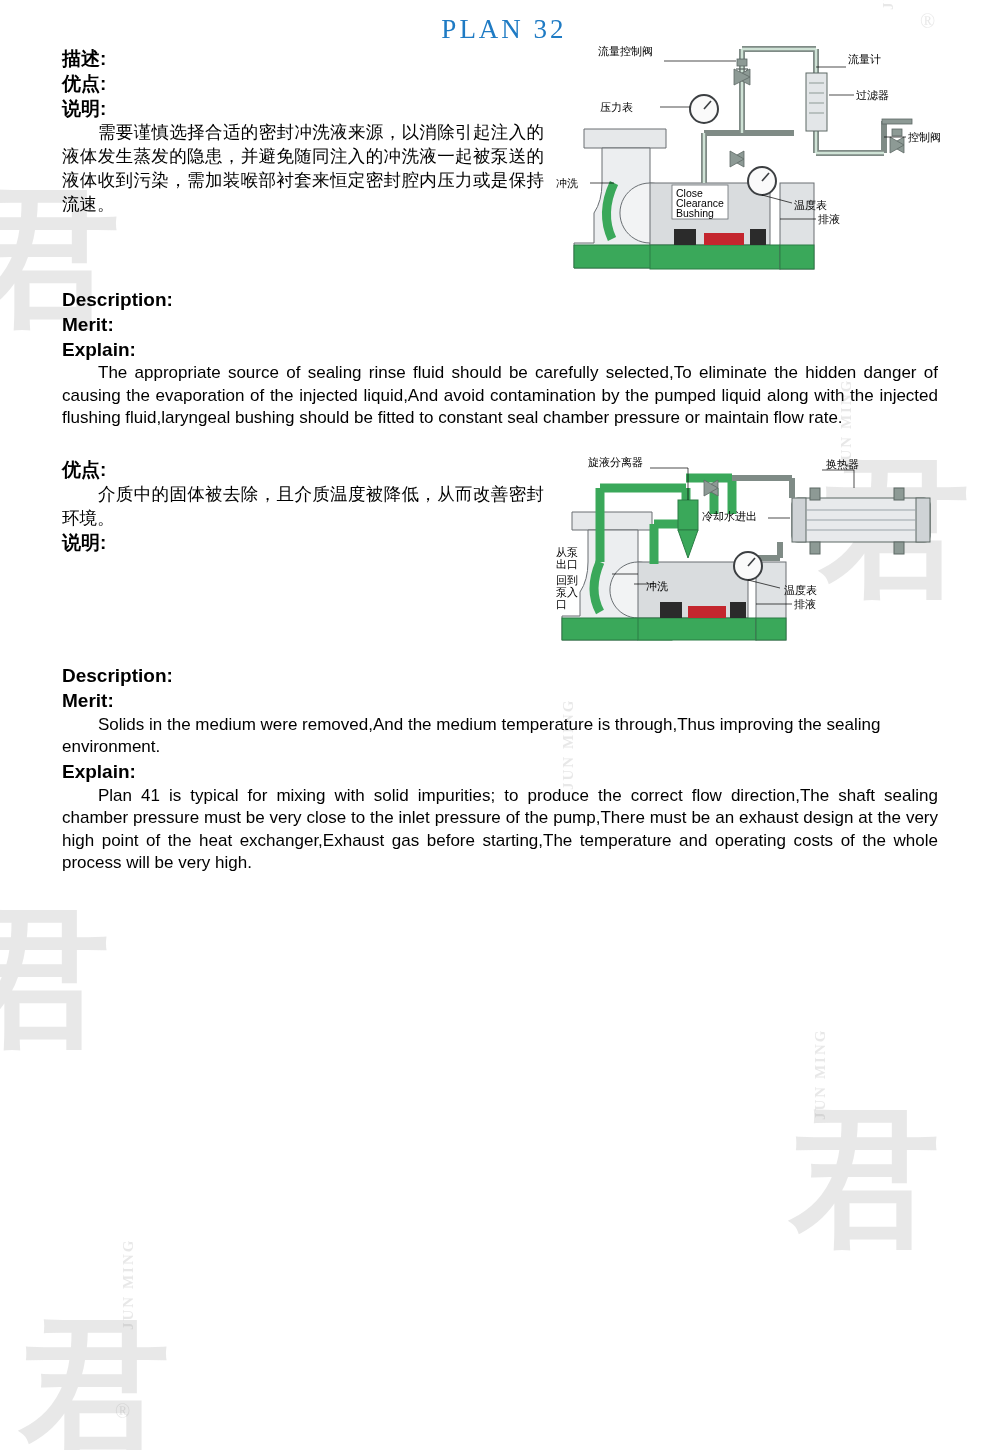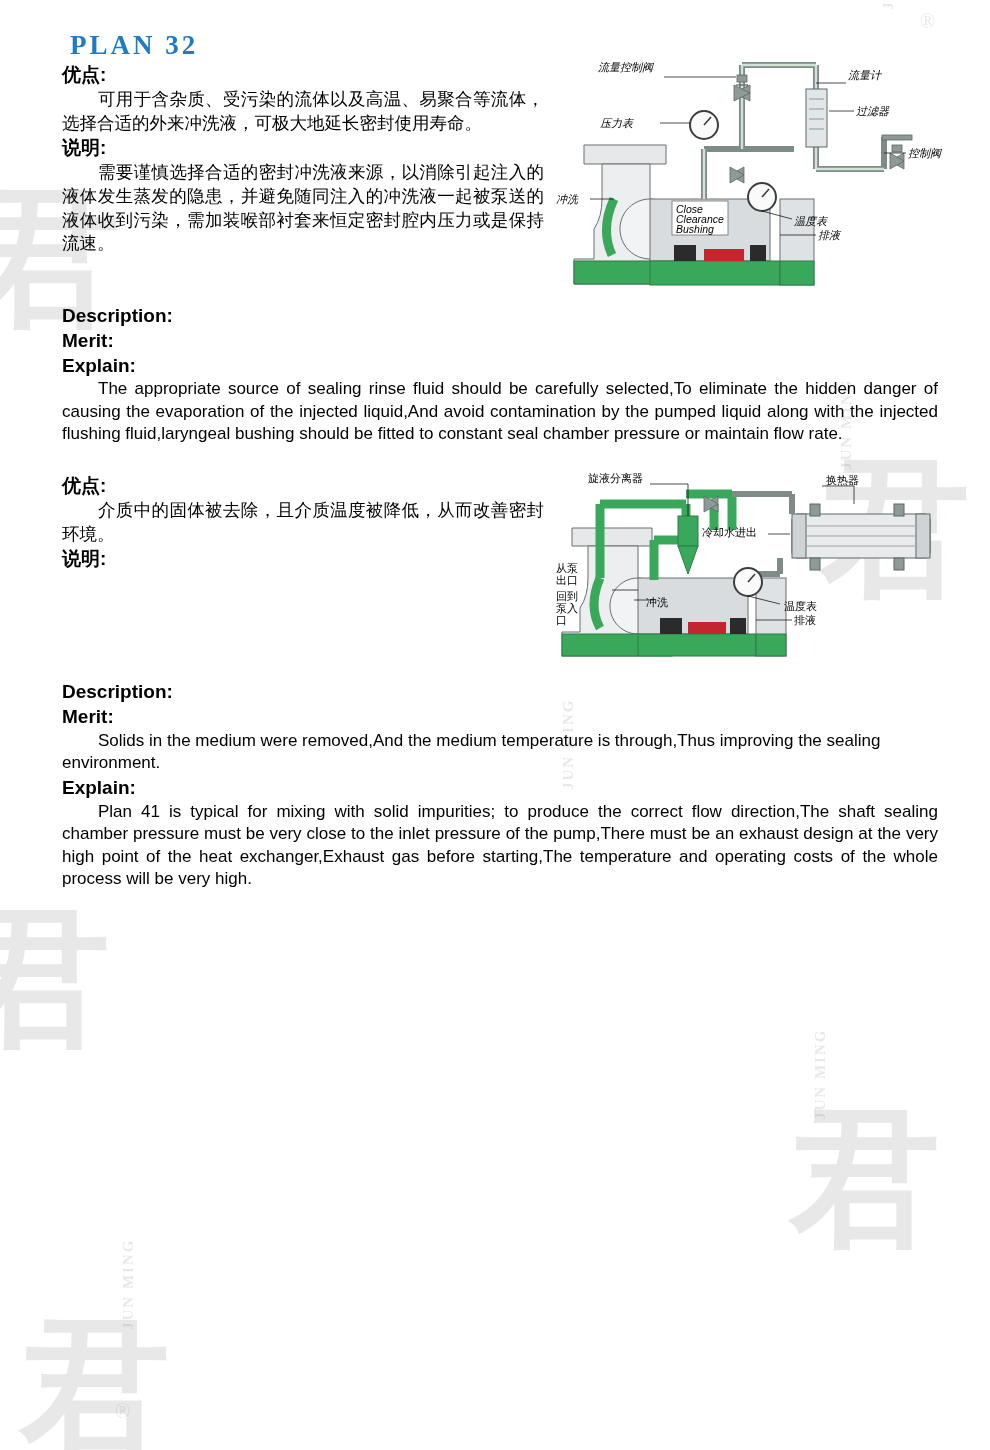--- a/index.html
+++ b/index.html
@@ -50,24 +50,25 @@
     transform: rotate(-90deg);
     transform-origin: left top;
   }
 
   .content { position: relative; z-index: 2; }
 
   h1.plan-title {
     color: #1f7bc4;
     font-family: "Liberation Serif", serif;
     font-size: 27px;
-    font-weight: bold;
+    font-weight: normal;
     letter-spacing: 3px;
-    margin: 16px 0 2px 8px;
+    margin: 0 0 2px 8px;
     padding: 0;
+    text-align: center;
   }
   h2.sec {
     font-size: 19px;
     font-weight: bold;
     margin: 1px 0 1px 0;
     padding: 0;
     line-height: 1.25;
   }
   p.body {
     font-size: 17px;
@@ -78,21 +79,21 @@
   p.cn { font-size: 17.5px; line-height: 1.36; }
   p.ind { text-indent: 36px; }
   p.just { text-align: justify; text-align-last: left; }
 
   
   .fig {
     float: right;
     position: relative;
     margin: 0 0 4px 10px;
   }
-  .fig-32 { width: 390px; height: 250px; margin-top: -14px; margin-right: -6px; font-style: italic; }
+  .fig-32 { width: 390px; height: 250px; margin-top: -14px; margin-right: -6px; }
   .fig-41 { width: 390px; height: 205px; margin-top: -4px; margin-right: -6px; }
 
   .clear { clear: both; }
   .gap { height: 26px; }
 
   svg { display: block; }
   .lbl {
     font-family: "Liberation Sans", sans-serif;
     font-size: 10.5px;
     fill: #000;
@@ -206,23 +207,23 @@
           <text class="lbl lbl-cn" x="354" y="108">控制阀</text>
           <text class="lbl lbl-cn" x="2" y="154">冲洗</text>
           <text class="lbl lbl-cn" x="240" y="176">温度表</text>
           <text class="lbl lbl-cn" x="264" y="190">排液</text>
           <text class="lbl" x="122" y="164" font-size="8.5">Close</text>
           <text class="lbl" x="122" y="174" font-size="8.5">Clearance</text>
           <text class="lbl" x="122" y="184" font-size="8.5">Bushing</text>
         </svg>
       </div>
 
+      <h2 class="sec">描述:</h2>
 
       <h2 class="sec">优点:</h2>
-      <p class="body cn ind just">可用于含杂质、受污染的流体以及高温、易聚合等流体，选择合适的外来冲洗液，可极大地延长密封使用寿命。</p>
 
       <h2 class="sec">说明:</h2>
       <p class="body cn ind just">需要谨慎选择合适的密封冲洗液来源，以消除引起注入的液体发生蒸发的隐患，并避免随同注入的冲洗液一起被泵送的液体收到污染，需加装喉部衬套来恒定密封腔内压力或是保持流速。</p>
 
       <div class="clear"></div>
 
       <h2 class="sec">Description:</h2>
 
       <h2 class="sec">Merit:</h2>
 

